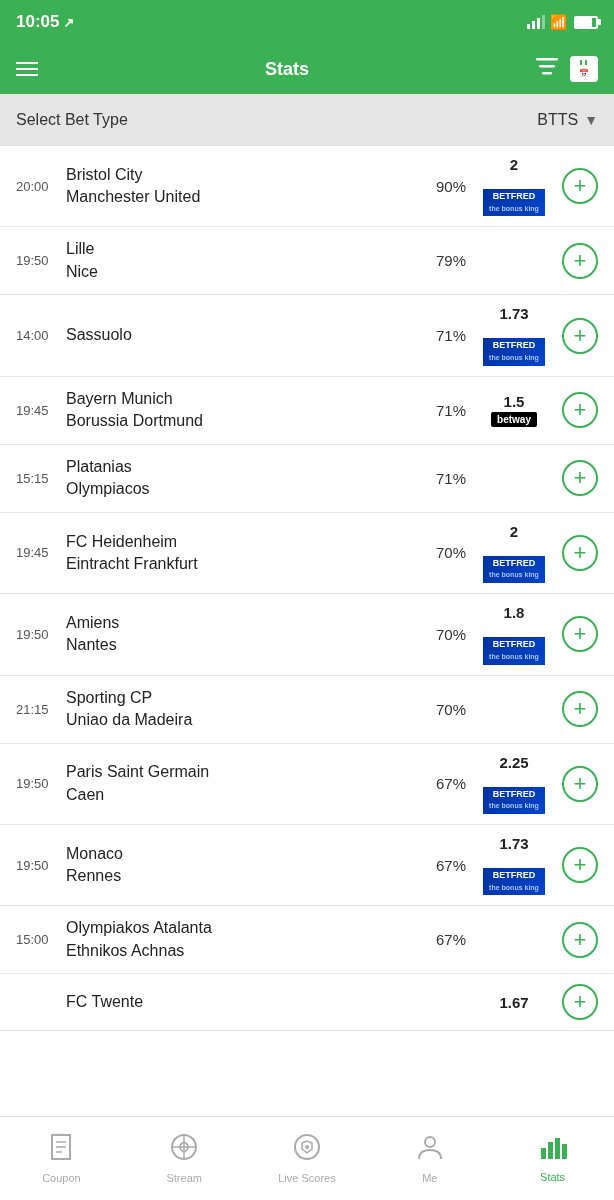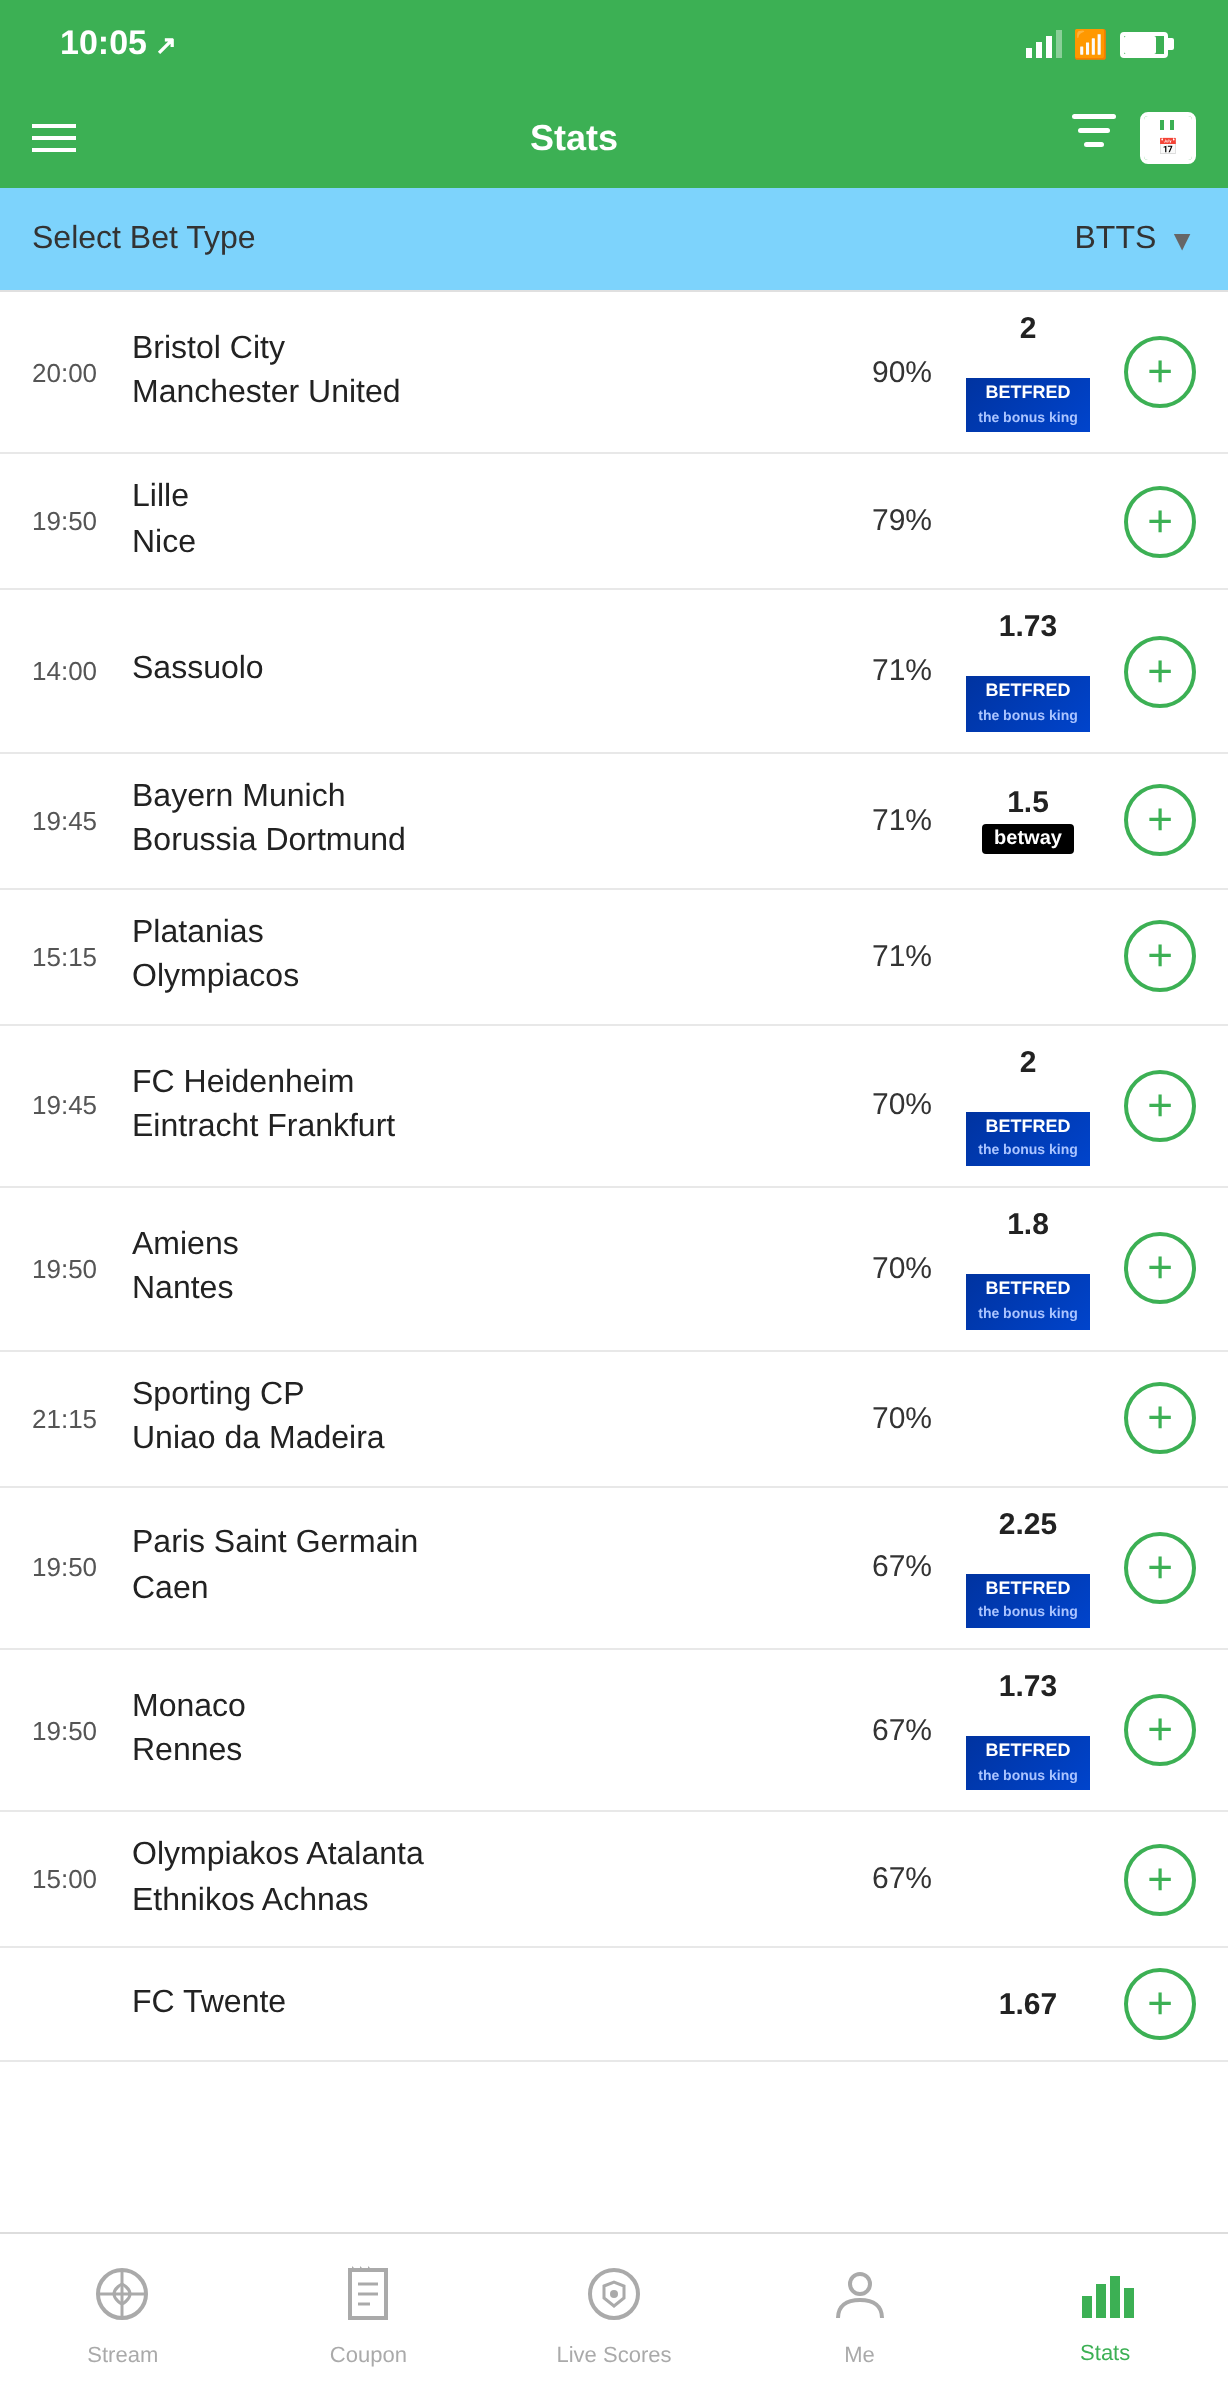--- a/index.html
+++ b/index.html
@@ -13,21 +13,21 @@
     }
 
     
     .status-bar {
       background: #3cb054;
       color: white;
       height: 44px;
       display: flex;
       align-items: center;
       justify-content: space-between;
-      padding: 0 30px;
+      padding: 0 16px;
       font-size: 17px;
       font-weight: 600;
     }
     .status-time { display: flex; align-items: center; gap: 4px; font-size: 17px; font-weight: 700; }
     .status-icons { display: flex; align-items: center; gap: 6px; }
     .signal-bars { display: flex; align-items: flex-end; gap: 2px; height: 14px; }
     .signal-bar { background: white; width: 3px; }
     .wifi-icon { font-size: 14px; }
     .battery-icon {
       width: 24px; height: 13px; border: 2px solid white; border-radius: 2px; position: relative;
@@ -59,21 +59,21 @@
       width: 28px; height: 26px; border: 2px solid white; border-radius: 4px;
       display: flex; flex-direction: column; overflow: hidden;
     }
     .nav-calendar-icon .cal-top { background: white; height: 8px; display: flex; align-items: center; justify-content: center; gap: 3px; }
     .nav-calendar-icon .cal-top span { width: 2px; height: 5px; background: #3cb054; }
     .nav-calendar-icon .cal-body { flex: 1; background: white; display: flex; align-items: center; justify-content: center; }
     .nav-calendar-icon .cal-body span { font-size: 8px; color: #3cb054; font-weight: 700; }
 
     
     .bet-type-bar {
-      background: #7dd3fc;
+      background: #e5e5e5;
       border-bottom: 1px solid #e0e0e0;
       height: 52px;
       display: flex;
       align-items: center;
       justify-content: space-between;
       padding: 0 16px;
     }
     .bet-type-label { font-size: 16px; color: #333; }
     .bet-type-value { display: flex; align-items: center; gap: 6px; font-size: 16px; color: #333; }
     .chevron-down { font-size: 14px; color: #666; }
@@ -423,49 +423,49 @@
         </div>
     </div>
 
   </div>
 </div>
 
 <div class="bottom-nav">
 
   <div class="bottom-nav-item">
     <span class="bottom-nav-icon">
-      <svg width="28" height="28" viewBox="0 0 28 28" fill="none">
-        <circle cx="14" cy="14" r="12" stroke="#aaa" stroke-width="2" fill="none"></circle>
-        <path d="M10 14 C10 11, 14 9, 14 9 C14 9, 18 11, 18 14 C18 17, 14 19, 14 19 C14 19, 10 17, 10 14Z" stroke="#aaa" stroke-width="1.5" fill="none"></path>
-        <line x1="14" y1="2" x2="14" y2="26" stroke="#aaa" stroke-width="1.5"></line>
-        <line x1="2" y1="14" x2="26" y2="14" stroke="#aaa" stroke-width="1.5"></line>
-      </svg>
-    </span>
-    <span class="bottom-nav-label">Stream</span>
-  </div>
-
-  <div class="bottom-nav-item">
-    <span class="bottom-nav-icon">
       <svg width="26" height="28" viewBox="0 0 26 28" fill="none">
         <path d="M4 2 L22 2 L22 26 L4 26 Z" stroke="#aaa" stroke-width="2" fill="none"></path>
         <line x1="8" y1="9" x2="18" y2="9" stroke="#aaa" stroke-width="1.5"></line>
         <line x1="8" y1="14" x2="18" y2="14" stroke="#aaa" stroke-width="1.5"></line>
         <line x1="8" y1="19" x2="14" y2="19" stroke="#aaa" stroke-width="1.5"></line>
         <path d="M5 2 L5 0 L7 2 Z" fill="#aaa"></path>
         <path d="M9 2 L9 0 L11 2 Z" fill="#aaa"></path>
         <path d="M13 2 L13 0 L15 2 Z" fill="#aaa"></path>
       </svg>
     </span>
     <span class="bottom-nav-label">Coupon</span>
   </div>
 
   <div class="bottom-nav-item">
     <span class="bottom-nav-icon">
       <svg width="28" height="28" viewBox="0 0 28 28" fill="none">
         <circle cx="14" cy="14" r="12" stroke="#aaa" stroke-width="2" fill="none"></circle>
+        <path d="M10 14 C10 11, 14 9, 14 9 C14 9, 18 11, 18 14 C18 17, 14 19, 14 19 C14 19, 10 17, 10 14Z" stroke="#aaa" stroke-width="1.5" fill="none"></path>
+        <line x1="14" y1="2" x2="14" y2="26" stroke="#aaa" stroke-width="1.5"></line>
+        <line x1="2" y1="14" x2="26" y2="14" stroke="#aaa" stroke-width="1.5"></line>
+      </svg>
+    </span>
+    <span class="bottom-nav-label">Stream</span>
+  </div>
+
+  <div class="bottom-nav-item">
+    <span class="bottom-nav-icon">
+      <svg width="28" height="28" viewBox="0 0 28 28" fill="none">
+        <circle cx="14" cy="14" r="12" stroke="#aaa" stroke-width="2" fill="none"></circle>
         <path d="M9 10 L14 8 L19 10 L19 16 L14 20 L9 16 Z" stroke="#aaa" stroke-width="1.5" fill="none"></path>
         <circle cx="14" cy="14" r="2" fill="#aaa"></circle>
       </svg>
     </span>
     <span class="bottom-nav-label">Live Scores</span>
   </div>
 
   <div class="bottom-nav-item">
     <span class="bottom-nav-icon">
       <svg width="26" height="28" viewBox="0 0 26 28" fill="none">

